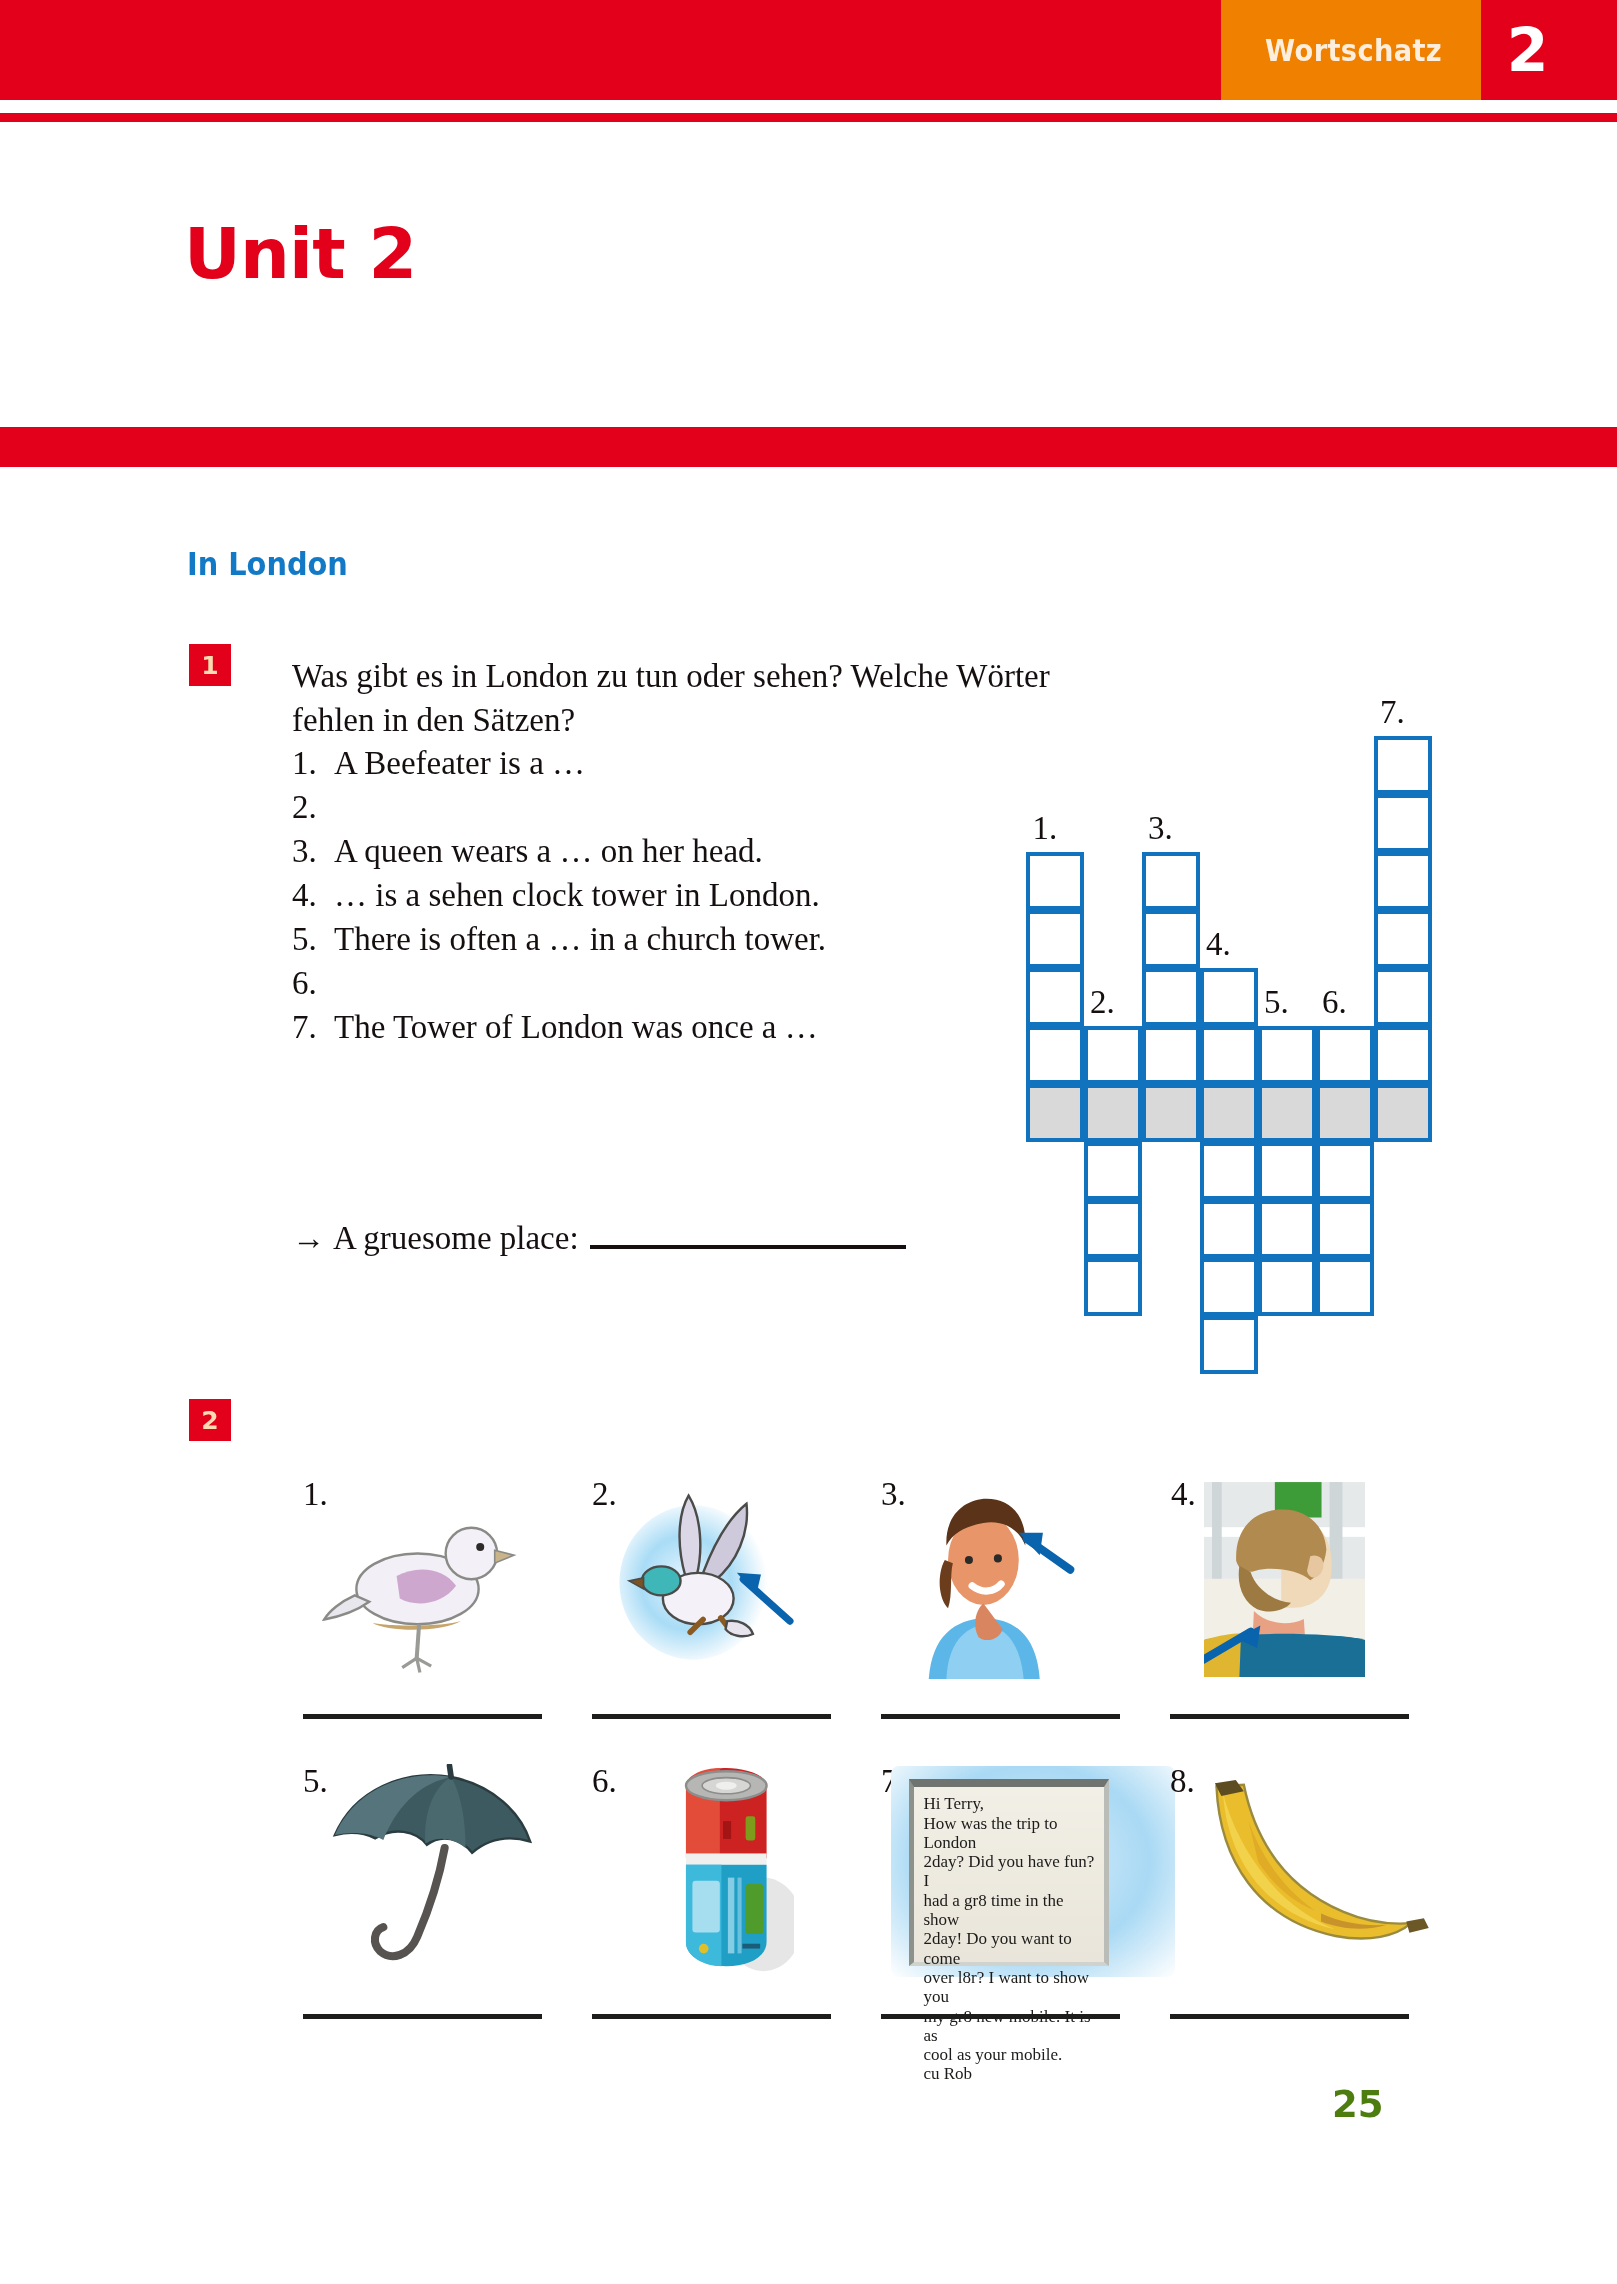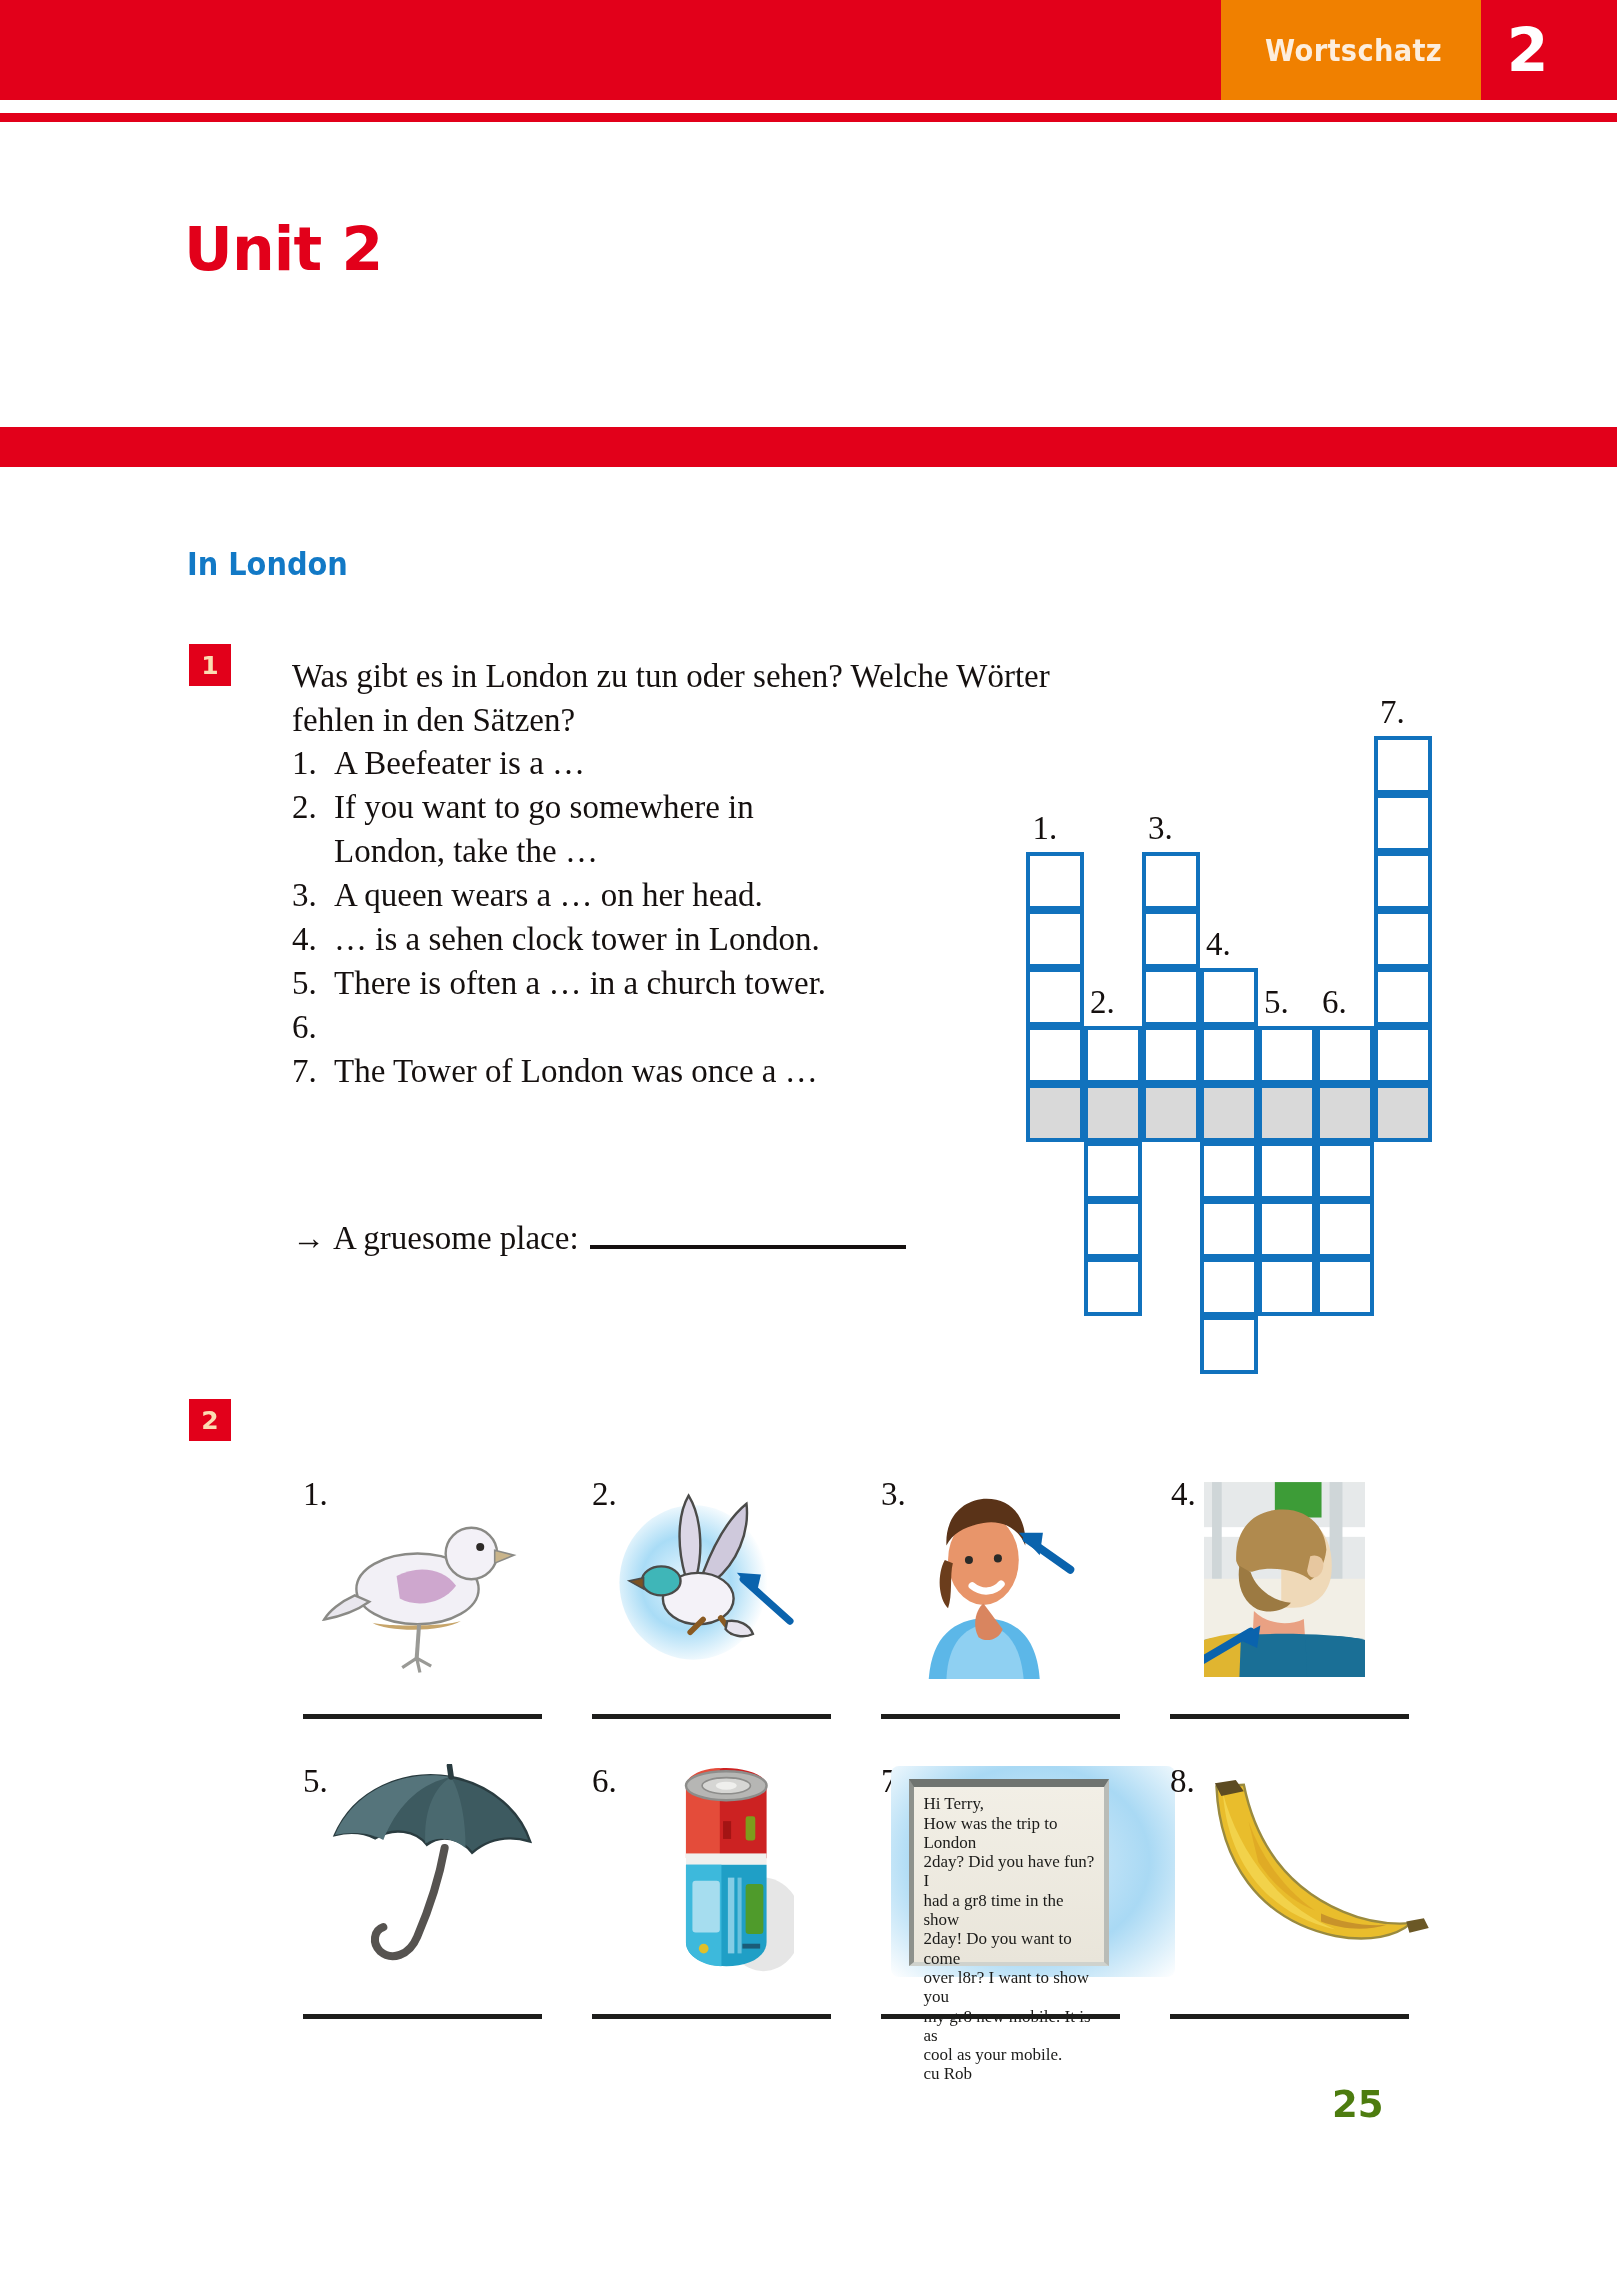--- a/index.html
+++ b/index.html
@@ -16,21 +16,21 @@
            display:flex;align-items:center;justify-content:center;}
   .hdr-tab span{color:#fdeedd;font-family:"DejaVu Sans", sans-serif;font-weight:bold;
            font-size:31px;letter-spacing:0.4px;transform:scaleX(.88);}
   .hdr-num{position:absolute;top:0;height:100px;width:93px;background:#e2001a;
            display:flex;align-items:center;justify-content:center;}
   .hdr-num span{color:#ffffff;font-family:"DejaVu Sans", sans-serif;font-weight:bold;font-size:60px;}
   .hdr-rule{position:absolute;left:0;top:113px;width:1618px;height:8.9px;background:#e2001a;}
 
   
   .unit-title{position:absolute;left:184px;top:219px;color:#e2001a;
-    font-family:"DejaVu Sans", sans-serif;font-weight:bold;font-size:60px;
+    font-family:"DejaVu Sans", sans-serif;font-weight:bold;font-size:70px;
     letter-spacing:-0.8px;line-height:1;}
   .band{position:absolute;left:0;top:427px;width:1618px;height:40px;background:#e2001a;}
 
   
   .sec-head{position:absolute;left:187px;top:545px;color:#1279c6;
     font-family:"DejaVu Sans", sans-serif;font-weight:bold;font-size:32px;
     transform:scaleX(.9);transform-origin:left center;}
 
   
   .ex-num{position:absolute;width:42px;height:42px;background:#e2001a;
@@ -107,21 +107,20 @@
   </div>
   <div class="q-text q-prompt">Was gibt es in London zu tun oder sehen? Welche Wörter fehlen in den Sätzen?</div>
 
   <div class="olist">
     <div class="row">
       <div class="n">1.</div>
       <div class="t">A Beefeater is a …</div>
     </div>
     <div class="row">
       <div class="n">2.</div>
-      <div class="t" style="max-width:483px;">If you want to go somewhere in London, take the …</div>
     </div>
     <div class="row">
       <div class="n">3.</div>
       <div class="t">A queen wears a … on her head.</div>
     </div>
     <div class="row">
       <div class="n">4.</div>
       <div class="t">… is a sehen clock tower in London.</div>
     </div>
     <div class="row">

